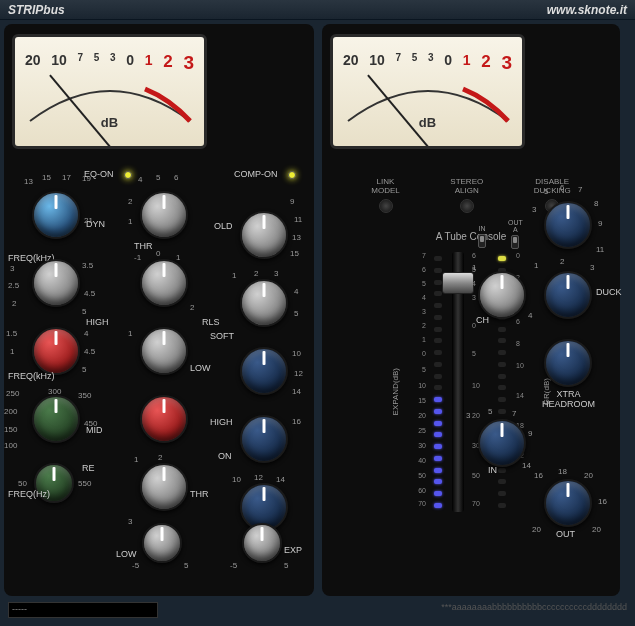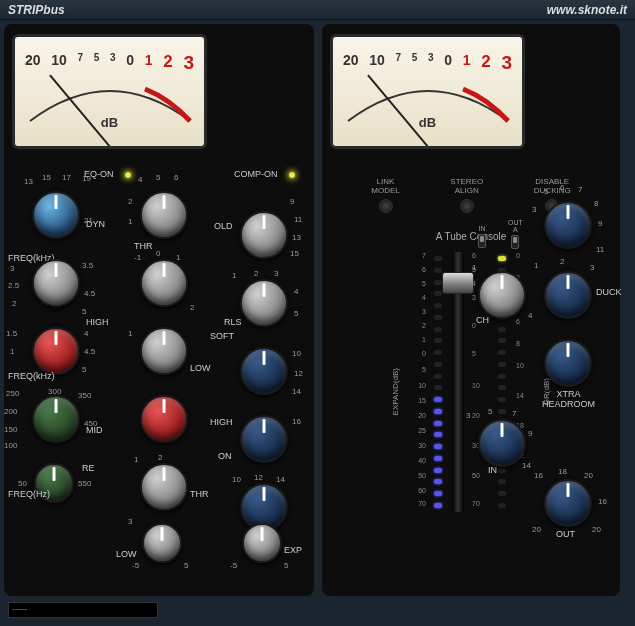--- a/index.html
+++ b/index.html
@@ -223,21 +223,21 @@
    <span class="tick" style="top:28px;left:286px">9</span>
         <span class="tick" style="top:46px;left:290px">11</span>
         <span class="tick" style="top:64px;left:288px">13</span>
         <span class="tick" style="top:80px;left:286px">15</span>
 
    <div class="knob" style="top:110px;left:236px">
           <div class="knob-body k-grey">
             <div class="knob-ind"></div>
           </div>
         </div>
-   <span class="klabel" style="top:148px;left:220px">RLS</span>
+   <span class="klabel" style="top:148px;left:198px">RLS</span>
    <span class="klabel" style="top:162px;left:206px">SOFT</span>
    <span class="tick" style="top:102px;left:228px">1</span>
         <span class="tick" style="top:100px;left:250px">2</span>
         <span class="tick" style="top:100px;left:270px">3</span>
    <span class="tick" style="top:118px;left:290px">4</span>
         <span class="tick" style="top:140px;left:290px">5</span>
 
    <div class="knob" style="top:178px;left:236px">
           <div class="knob-body k-darkblue">
             <div class="knob-ind"></div>
@@ -487,13 +487,14 @@
         <span class="tick" style="top:242px;left:82px">20</span>
    <span class="tick" style="top:296px;left:30px">20</span>
         <span class="tick" style="top:268px;left:96px">16</span>
         <span class="tick" style="top:296px;left:90px">20</span>
   </div>
  </div>
 </div>
 
 <div class="footer">
  <div class="footer-box">-----</div>
+ <div>***aaaaaaaabbbbbbbbbbccccccccccdddddddd</div>
 </div>
 
 </body></html>

